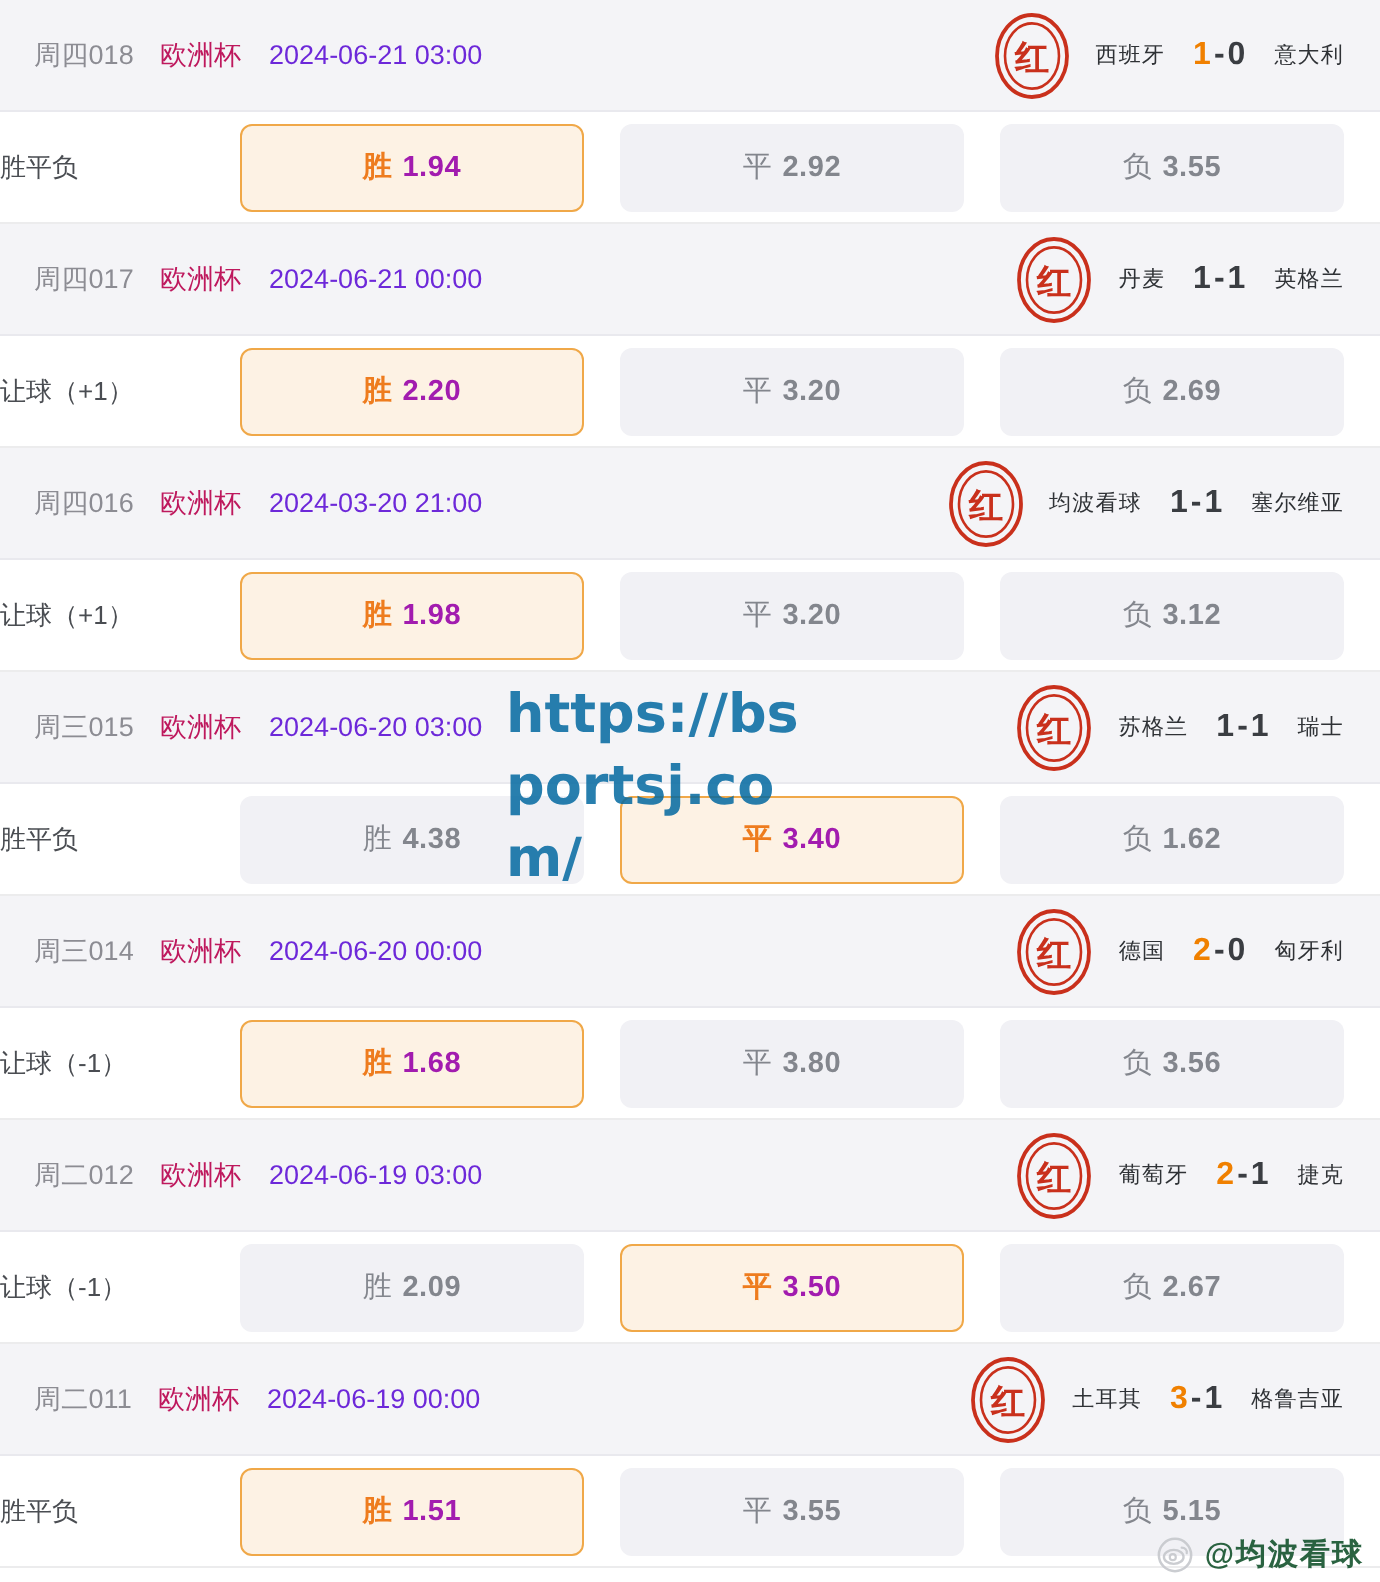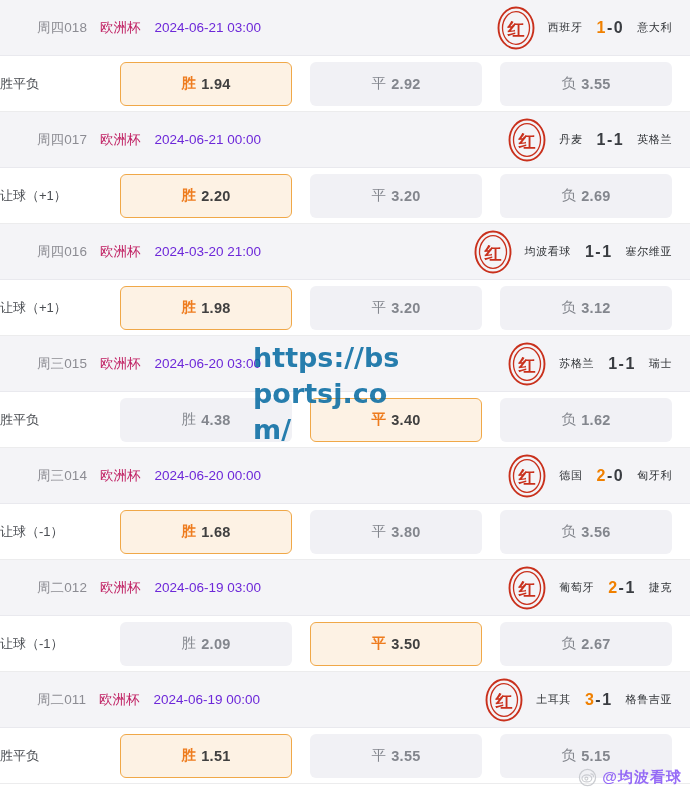--- a/index.html
+++ b/index.html
@@ -28,21 +28,20 @@
   }
 
   
   .match-header {
     position: relative;
     height: 55px;
     background: #f4f4f7;
     border-bottom: 1px solid #e9e9ee;
     display: flex;
     align-items: center;
-    padding-left: 20px;
   }
   .meta {
     display: flex;
     align-items: center;
     padding-left: 17px;
     white-space: nowrap;
   }
   .meta-round {
     font-size: 13.5px;
     color: #8c8c93;
@@ -138,21 +137,21 @@
     white-space: nowrap;
   }
   .odds-cell .okey { margin-right: 5px; }
   .odds-cell .oval { font-weight: bold; }
   .odds-cell.hit {
     background: #fdf2e4;
     border: 1px solid #f0a848;
     color: #ee7c1e;
   }
   .odds-cell.hit .okey { color: #ee7c1e; font-weight: bold; }
-  .odds-cell.hit .oval { color: #404040; font-weight: bold; }
+  .odds-cell.hit .oval { color: #a21caf; font-weight: bold; }
 
   
   .wm-url {
     position: absolute;
     left: 253px;
     top: 340px;
     width: 160px;
     font-size: 27px;
     font-weight: bold;
     line-height: 36px;
@@ -164,21 +163,21 @@
     font-family: "DejaVu Sans", sans-serif;
   }
 
   .wm-weibo {
     position: absolute;
     right: 8px;
     bottom: 4px;
     display: flex;
     align-items: center;
     gap: 5px;
-    color: #8b5cf6;
+    color: #14532d;
     font-size: 15px;
     font-weight: bold;
     opacity: 0.9;
     pointer-events: none;
     z-index: 6;
     letter-spacing: 1px;
   }
   .wm-weibo svg { display:block; }
 </style>
 </head>

